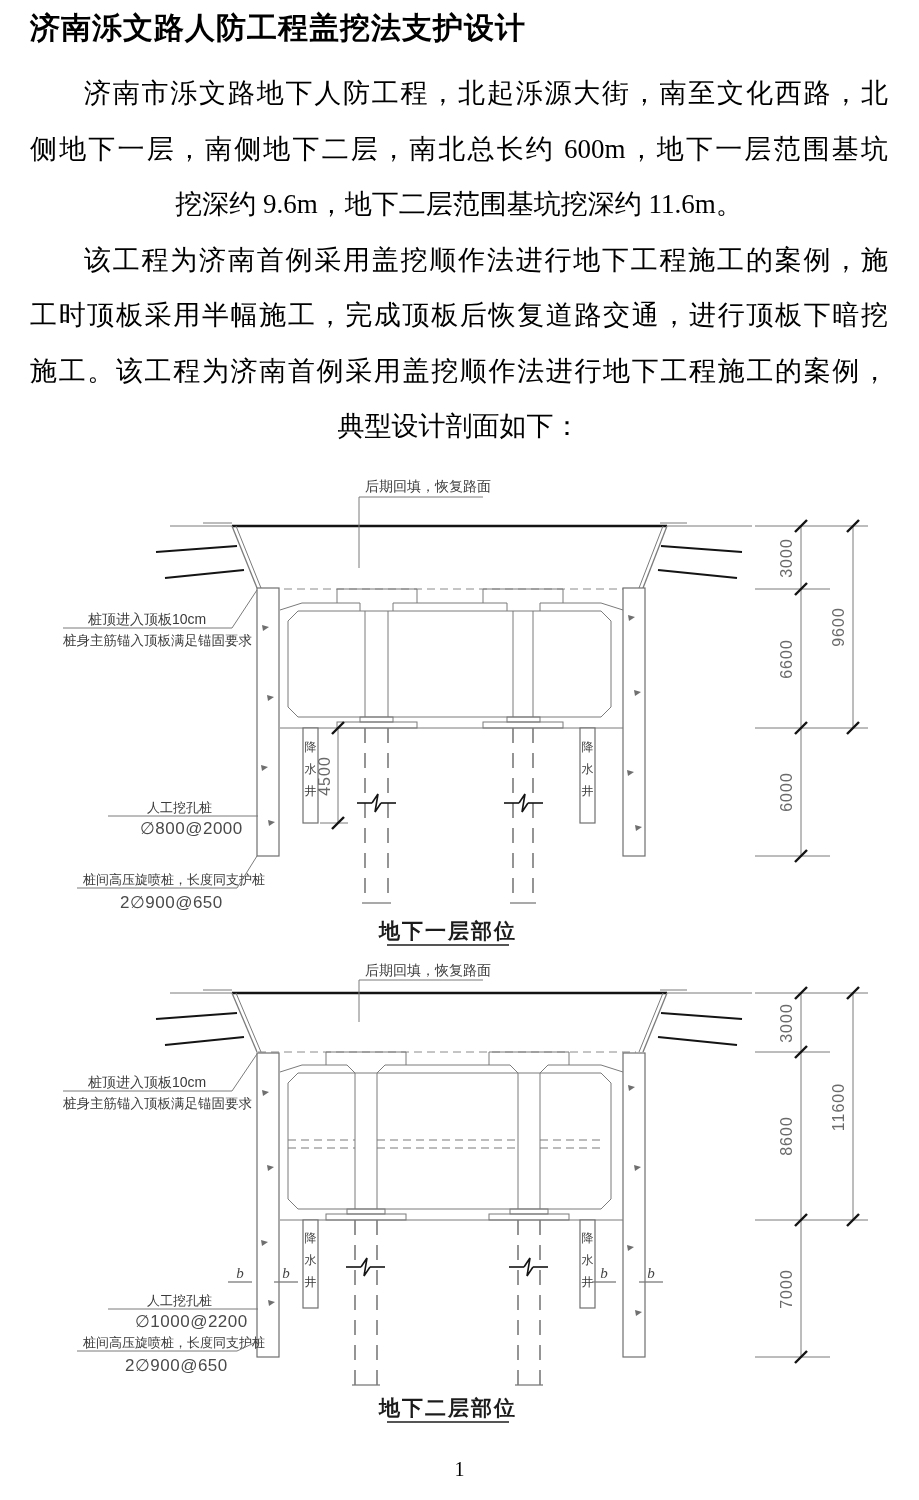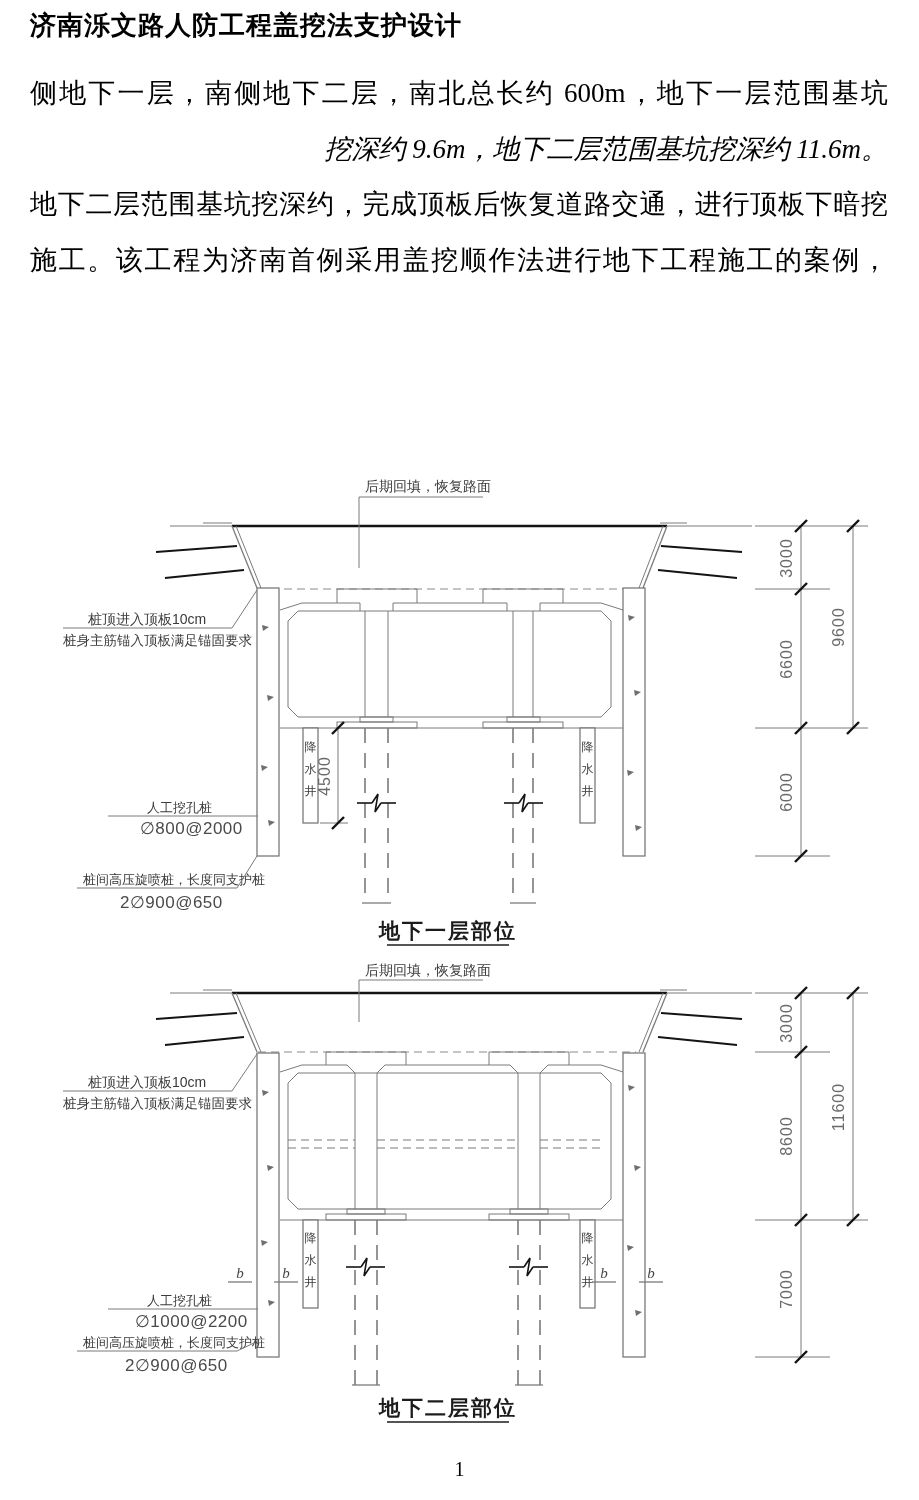--- a/index.html
+++ b/index.html
@@ -1,21 +1,21 @@
 <!DOCTYPE html>
 <html><head>
 <meta charset="utf-8">
 <style>
   html,body{margin:0;padding:0;background:#ffffff;}
   body{width:919px;height:1500px;position:relative;font-family:"Liberation Serif",serif;color:#000;}
-  .doc-title{position:absolute;left:30px;top:8px;font-size:26px;font-weight:bold;letter-spacing:1px;}
+  .doc-title{position:absolute;left:30px;top:8px;font-size:30px;font-weight:bold;letter-spacing:1px;}
   .bodytext{position:absolute;left:30px;top:66px;width:858px;}
   .jline,.jlast{font-size:27px;height:55.5px;line-height:55.5px;white-space:nowrap;}
   .jline{text-align:justify;text-align-last:justify;white-space:normal;overflow:hidden;}
-  .jlast{text-align:right;font-style:italic;}
+  .jlast{text-align:center;}
   .indent{text-indent:54px;}
   .pagenum{position:absolute;left:0;top:1458px;width:100%;text-align:center;font-size:20px;}
   svg{position:absolute;overflow:visible;}
   #fig1{left:40px;top:465px;}
   #fig2{left:40px;top:950px;}
   .ln{stroke:#7b7b7b;stroke-width:1;fill:none;}
   .ln2{stroke:#7b7b7b;stroke-width:1.3;fill:none;}
   .blk{stroke:#141414;stroke-width:2.4;fill:none;}
   .blk2{stroke:#141414;stroke-width:2;fill:none;}
   .dash{stroke:#8a8a8a;stroke-width:1;fill:none;stroke-dasharray:8 5;}
@@ -28,24 +28,27 @@
   .captxt{fill:#1c1c1c;font-weight:bold;letter-spacing:2px;font-family:"Liberation Serif",serif;}
   .btxt{font-family:"Liberation Serif",serif;font-style:italic;fill:#444;}
   .tri{fill:#6f6f6f;}
 </style>
 </head>
 <body>
 
 <div class="doc-title">济南泺文路人防工程盖挖法支护设计</div>
 
 <div class="bodytext">
+  <div class="jline indent">济南市泺文路地下人防工程，北起泺源大街，南至文化西路，北</div>
   <div class="jline">侧地下一层，南侧地下二层，南北总长约 600m，地下一层范围基坑</div>
   <div class="jlast">挖深约 9.6m，地下二层范围基坑挖深约 11.6m。</div>
-  <div class="jline">地下二层范围基坑挖深约，完成顶板后恢复道路交通，进行顶板下暗挖</div>
+  <div class="jline indent">该工程为济南首例采用盖挖顺作法进行地下工程施工的案例，施</div>
+  <div class="jline">工时顶板采用半幅施工，完成顶板后恢复道路交通，进行顶板下暗挖</div>
   <div class="jline">施工。该工程为济南首例采用盖挖顺作法进行地下工程施工的案例，</div>
+  <div class="jlast">典型设计剖面如下：</div>
 </div>
 
 <svg id="fig1" width="840" height="487" viewBox="0 0 840 487">
   <defs>
     <pattern id="h1" width="13" height="13" patternUnits="userSpaceOnUse">
       <path d="M-3 16 L16 -3" stroke="#6f6f6f" stroke-width="1"></path>
     </pattern>
   </defs>
 
   <g>

